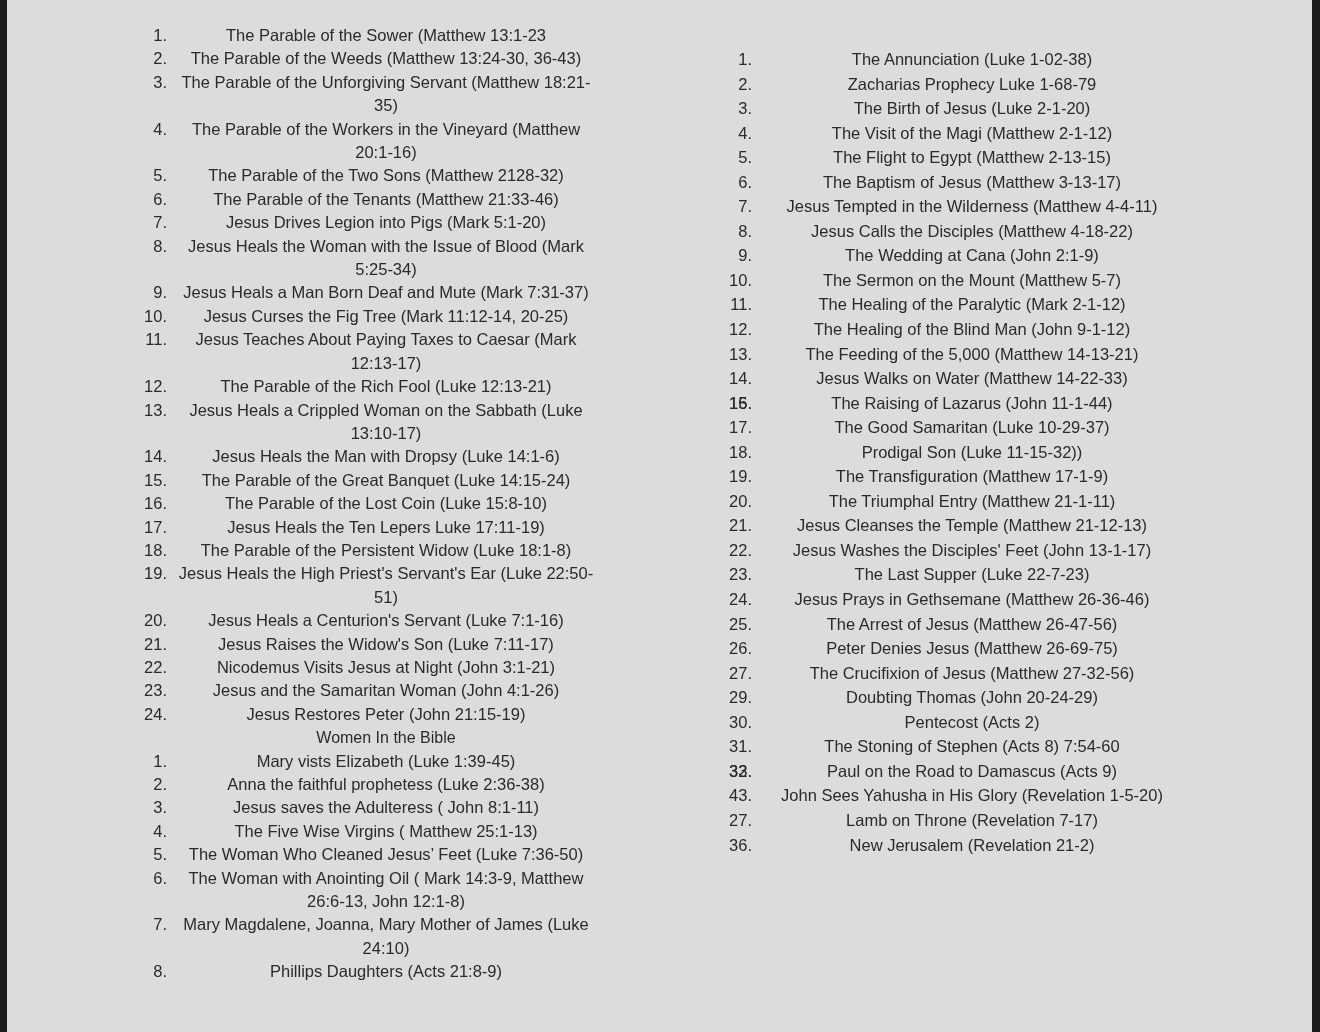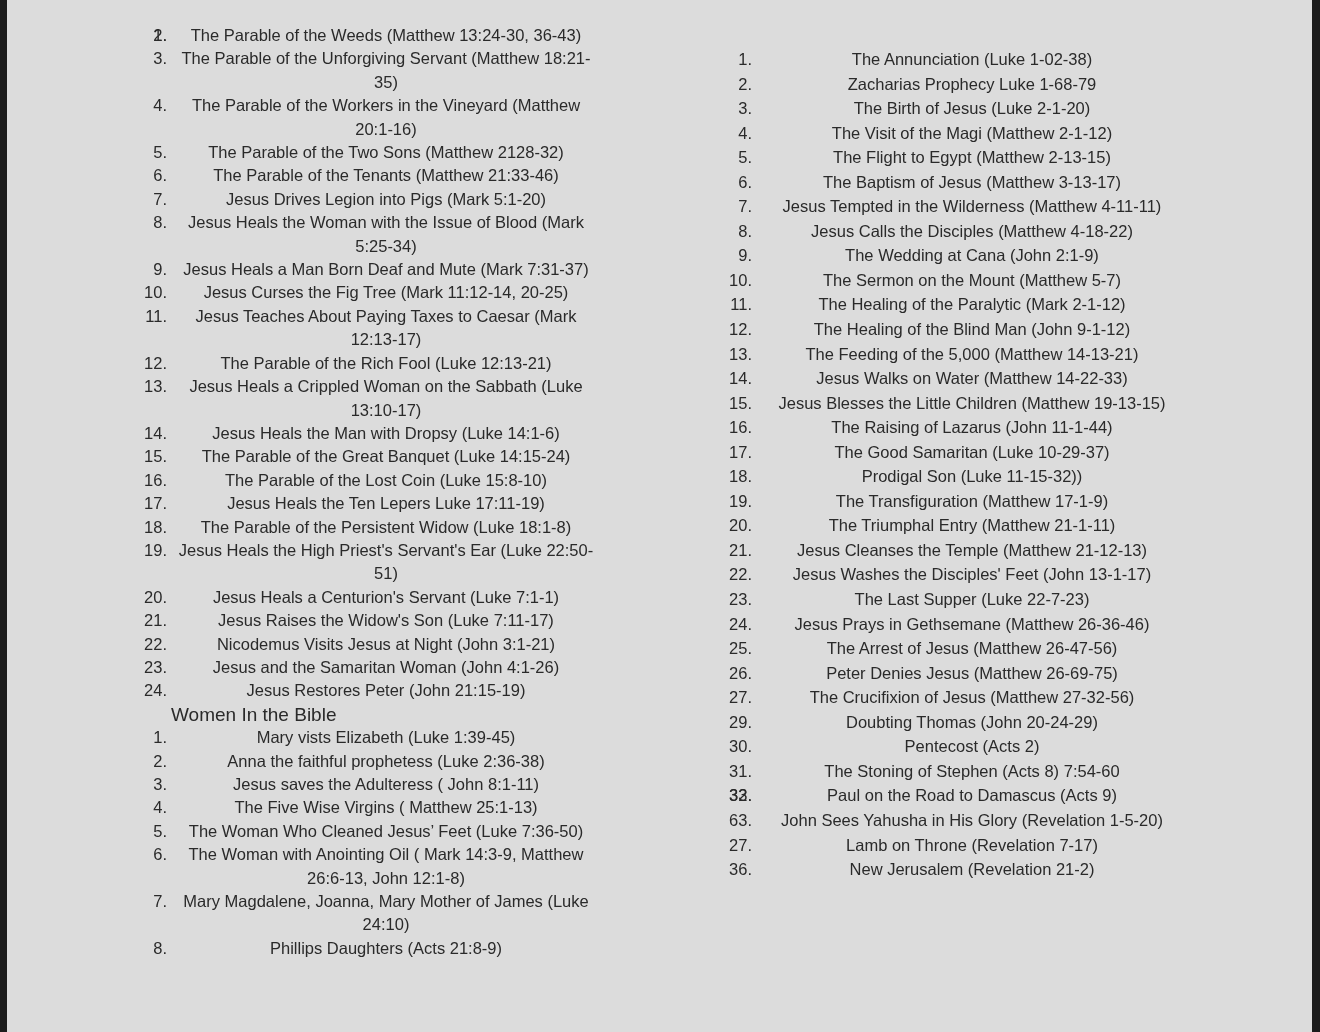--- a/index.html
+++ b/index.html
@@ -52,54 +52,54 @@
     .num {
       position: absolute;
       left: 0;
       top: 0;
       width: 32px;
       text-align: right;
     }
     .col-left .num { width: 32px; }
     .col-right .num { width: 35px; }
     .heading {
-      font-size: 19px;
+      font-size: 16px;
       line-height: 23.4px;
-      text-align: left;
+      text-align: center;
       padding-left: 36px;
       padding-right: 14px;
     }
   </style>
 </head>
 <body>
 
 <div class="page">
 
   <div class="col col-left">
     <div>
-      <div class="item"><span class="num">1.</span></div>
+      <div class="item"><span class="num">1.</span><span>The Parable of the Sower (Matthew 13:1-23</span></div>
       <div class="item"><span class="num">2.</span><span>The Parable of the Weeds (Matthew 13:24-30, 36-43)</span></div>
       <div class="item"><span class="num">3.</span><span>The Parable of the Unforgiving Servant (Matthew 18:21-35)</span></div>
       <div class="item"><span class="num">4.</span><span>The Parable of the Workers in the Vineyard (Matthew 20:1-16)</span></div>
       <div class="item"><span class="num">5.</span><span>The Parable of the Two Sons (Matthew 2128-32)</span></div>
       <div class="item"><span class="num">6.</span><span>The Parable of the Tenants (Matthew 21:33-46)</span></div>
       <div class="item"><span class="num">7.</span><span>Jesus Drives Legion into Pigs (Mark 5:1-20)</span></div>
       <div class="item"><span class="num">8.</span><span>Jesus Heals the Woman with the Issue of Blood (Mark 5:25-34)</span></div>
       <div class="item"><span class="num">9.</span><span>Jesus Heals a Man Born Deaf and Mute (Mark 7:31-37)</span></div>
       <div class="item"><span class="num">10.</span><span>Jesus Curses the Fig Tree (Mark 11:12-14, 20-25)</span></div>
       <div class="item"><span class="num">11.</span><span>Jesus Teaches About Paying Taxes to Caesar (Mark 12:13-17)</span></div>
       <div class="item"><span class="num">12.</span><span>The Parable of the Rich Fool (Luke 12:13-21)</span></div>
       <div class="item"><span class="num">13.</span><span>Jesus Heals a Crippled Woman on the Sabbath (Luke 13:10-17)</span></div>
       <div class="item"><span class="num">14.</span><span>Jesus Heals the Man with Dropsy (Luke 14:1-6)</span></div>
       <div class="item"><span class="num">15.</span><span>The Parable of the Great Banquet (Luke 14:15-24)</span></div>
       <div class="item"><span class="num">16.</span><span>The Parable of the Lost Coin (Luke 15:8-10)</span></div>
       <div class="item"><span class="num">17.</span><span>Jesus Heals the Ten Lepers Luke 17:11-19)</span></div>
       <div class="item"><span class="num">18.</span><span>The Parable of the Persistent Widow (Luke 18:1-8)</span></div>
       <div class="item"><span class="num">19.</span><span>Jesus Heals the High Priest's Servant's Ear (Luke 22:50-51)</span></div>
-      <div class="item"><span class="num">20.</span><span>Jesus Heals a Centurion's Servant (Luke 7:1-1)</span></div>
+      <div class="item"><span class="num">20.</span><span>Jesus Heals a Centurion's Servant (Luke 7:1-16)</span></div>
       <div class="item"><span class="num">21.</span><span>Jesus Raises the Widow's Son (Luke 7:11-17)</span></div>
       <div class="item"><span class="num">22.</span><span>Nicodemus Visits Jesus at Night (John 3:1-21)</span></div>
       <div class="item"><span class="num">23.</span><span>Jesus and the Samaritan Woman (John 4:1-26)</span></div>
       <div class="item"><span class="num">24.</span><span>Jesus Restores Peter (John 21:15-19)</span></div>
     </div>
 
     <div class="heading">Women In the Bible</div>
 
     <div>
       <div class="item"><span class="num">1.</span><span>Mary vists Elizabeth (Luke 1:39-45)</span></div>
@@ -114,45 +114,45 @@
   </div>
 
   <div class="col col-right">
     <div>
       <div class="item"><span class="num">1.</span><span>The Annunciation (Luke 1-02-38)</span></div>
       <div class="item"><span class="num">2.</span><span>Zacharias Prophecy Luke 1-68-79</span></div>
       <div class="item"><span class="num">3.</span><span>The Birth of Jesus (Luke 2-1-20)</span></div>
       <div class="item"><span class="num">4.</span><span>The Visit of the Magi (Matthew 2-1-12)</span></div>
       <div class="item"><span class="num">5.</span><span>The Flight to Egypt (Matthew 2-13-15)</span></div>
       <div class="item"><span class="num">6.</span><span>The Baptism of Jesus (Matthew 3-13-17)</span></div>
-      <div class="item"><span class="num">7.</span><span>Jesus Tempted in the Wilderness (Matthew 4-11-11)</span></div>
+      <div class="item"><span class="num">7.</span><span>Jesus Tempted in the Wilderness (Matthew 4-4-11)</span></div>
       <div class="item"><span class="num">8.</span><span>Jesus Calls the Disciples (Matthew 4-18-22)</span></div>
       <div class="item"><span class="num">9.</span><span>The Wedding at Cana (John 2:1-9)</span></div>
       <div class="item"><span class="num">10.</span><span>The Sermon on the Mount (Matthew 5-7)</span></div>
       <div class="item"><span class="num">11.</span><span>The Healing of the Paralytic (Mark 2-1-12)</span></div>
       <div class="item"><span class="num">12.</span><span>The Healing of the Blind Man (John 9-1-12)</span></div>
       <div class="item"><span class="num">13.</span><span>The Feeding of the 5,000 (Matthew 14-13-21)</span></div>
       <div class="item"><span class="num">14.</span><span>Jesus Walks on Water (Matthew 14-22-33)</span></div>
-      <div class="item"><span class="num">15.</span><span>Jesus Blesses the Little Children (Matthew 19-13-15)</span></div>
+      <div class="item"><span class="num">15.</span></div>
       <div class="item"><span class="num">16.</span><span>The Raising of Lazarus (John 11-1-44)</span></div>
       <div class="item"><span class="num">17.</span><span>The Good Samaritan (Luke 10-29-37)</span></div>
       <div class="item"><span class="num">18.</span><span>Prodigal Son (Luke 11-15-32))</span></div>
       <div class="item"><span class="num">19.</span><span>The Transfiguration (Matthew 17-1-9)</span></div>
       <div class="item"><span class="num">20.</span><span>The Triumphal Entry (Matthew 21-1-11)</span></div>
       <div class="item"><span class="num">21.</span><span>Jesus Cleanses the Temple (Matthew 21-12-13)</span></div>
       <div class="item"><span class="num">22.</span><span>Jesus Washes the Disciples' Feet (John 13-1-17)</span></div>
       <div class="item"><span class="num">23.</span><span>The Last Supper (Luke 22-7-23)</span></div>
       <div class="item"><span class="num">24.</span><span>Jesus Prays in Gethsemane (Matthew 26-36-46)</span></div>
       <div class="item"><span class="num">25.</span><span>The Arrest of Jesus (Matthew 26-47-56)</span></div>
       <div class="item"><span class="num">26.</span><span>Peter Denies Jesus (Matthew 26-69-75)</span></div>
       <div class="item"><span class="num">27.</span><span>The Crucifixion of Jesus (Matthew 27-32-56)</span></div>
       <div class="item"><span class="num">29.</span><span>Doubting Thomas (John 20-24-29)</span></div>
       <div class="item"><span class="num">30.</span><span>Pentecost (Acts 2)</span></div>
       <div class="item"><span class="num">31.</span><span>The Stoning of Stephen (Acts 8) 7:54-60</span></div>
       <div class="item"><span class="num">32.</span></div>
       <div class="item"><span class="num">33.</span><span>Paul on the Road to Damascus (Acts 9)</span></div>
-      <div class="item"><span class="num">63.</span><span>John Sees Yahusha in His Glory (Revelation 1-5-20)</span></div>
+      <div class="item"><span class="num">43.</span><span>John Sees Yahusha in His Glory (Revelation 1-5-20)</span></div>
       <div class="item"><span class="num">27.</span><span>Lamb on Throne (Revelation 7-17)</span></div>
       <div class="item"><span class="num">36.</span><span>New Jerusalem (Revelation 21-2)</span></div>
     </div>
   </div>
 
 </div>
 
 </body></html>

